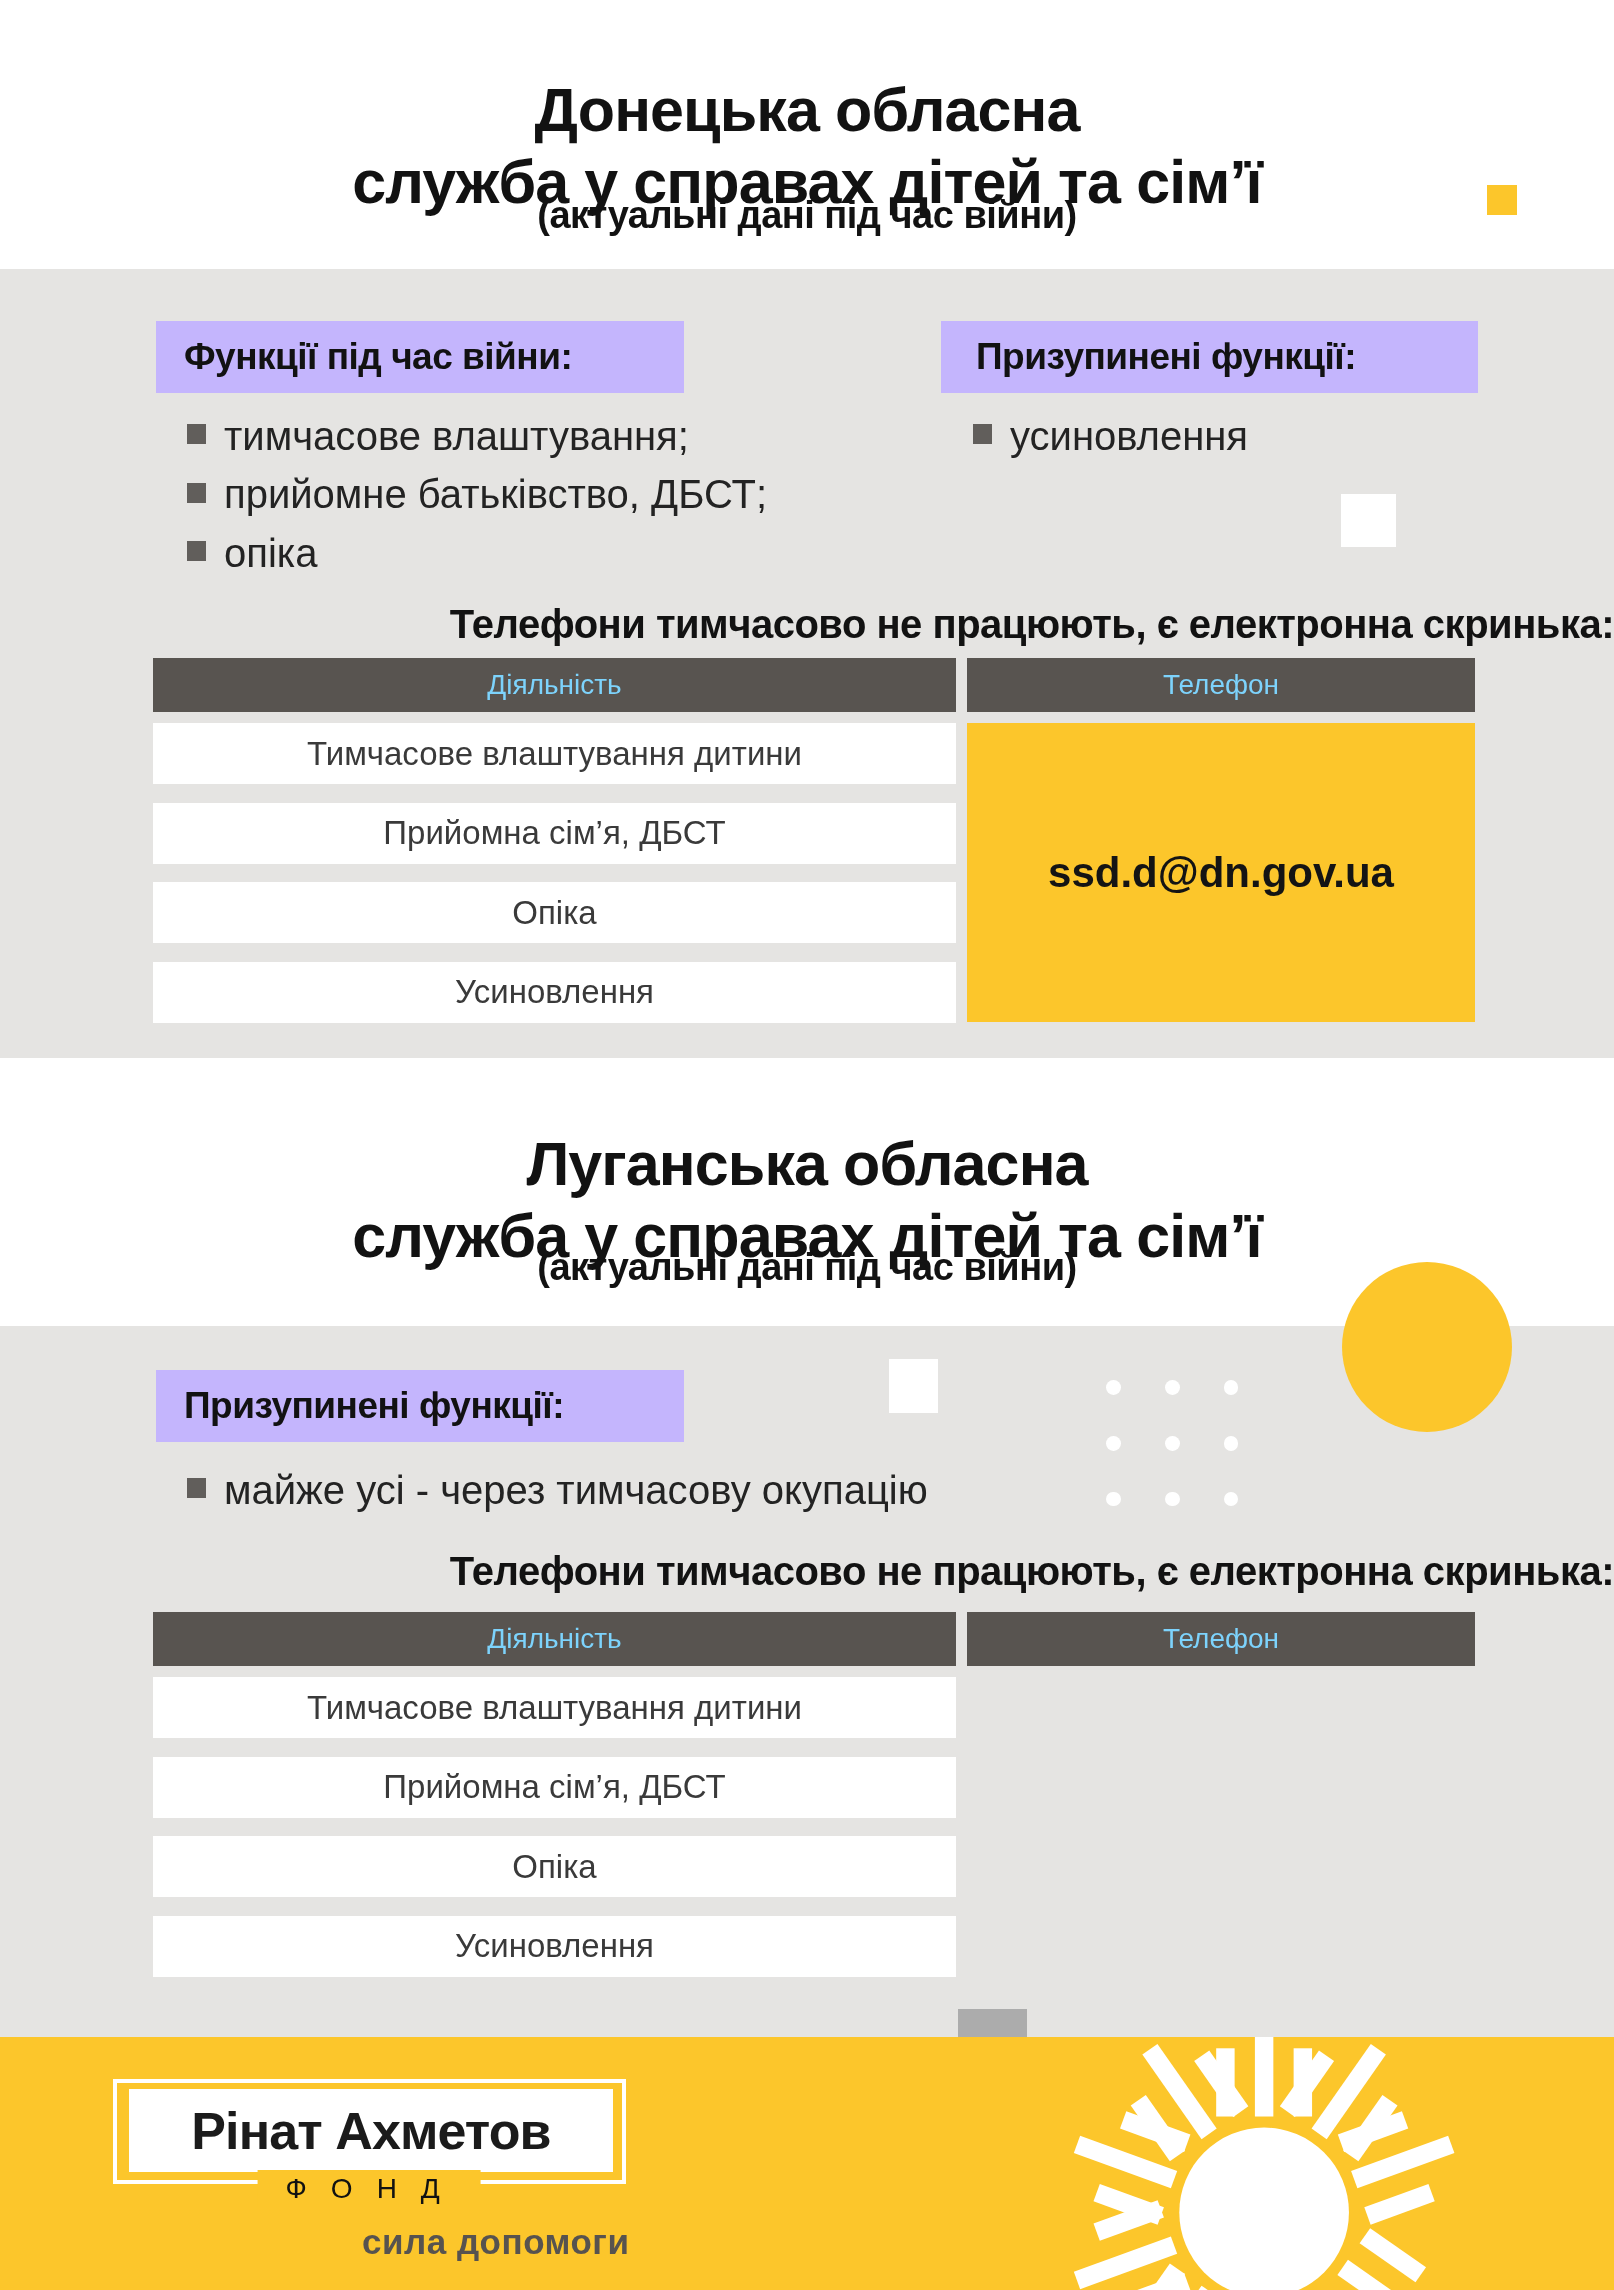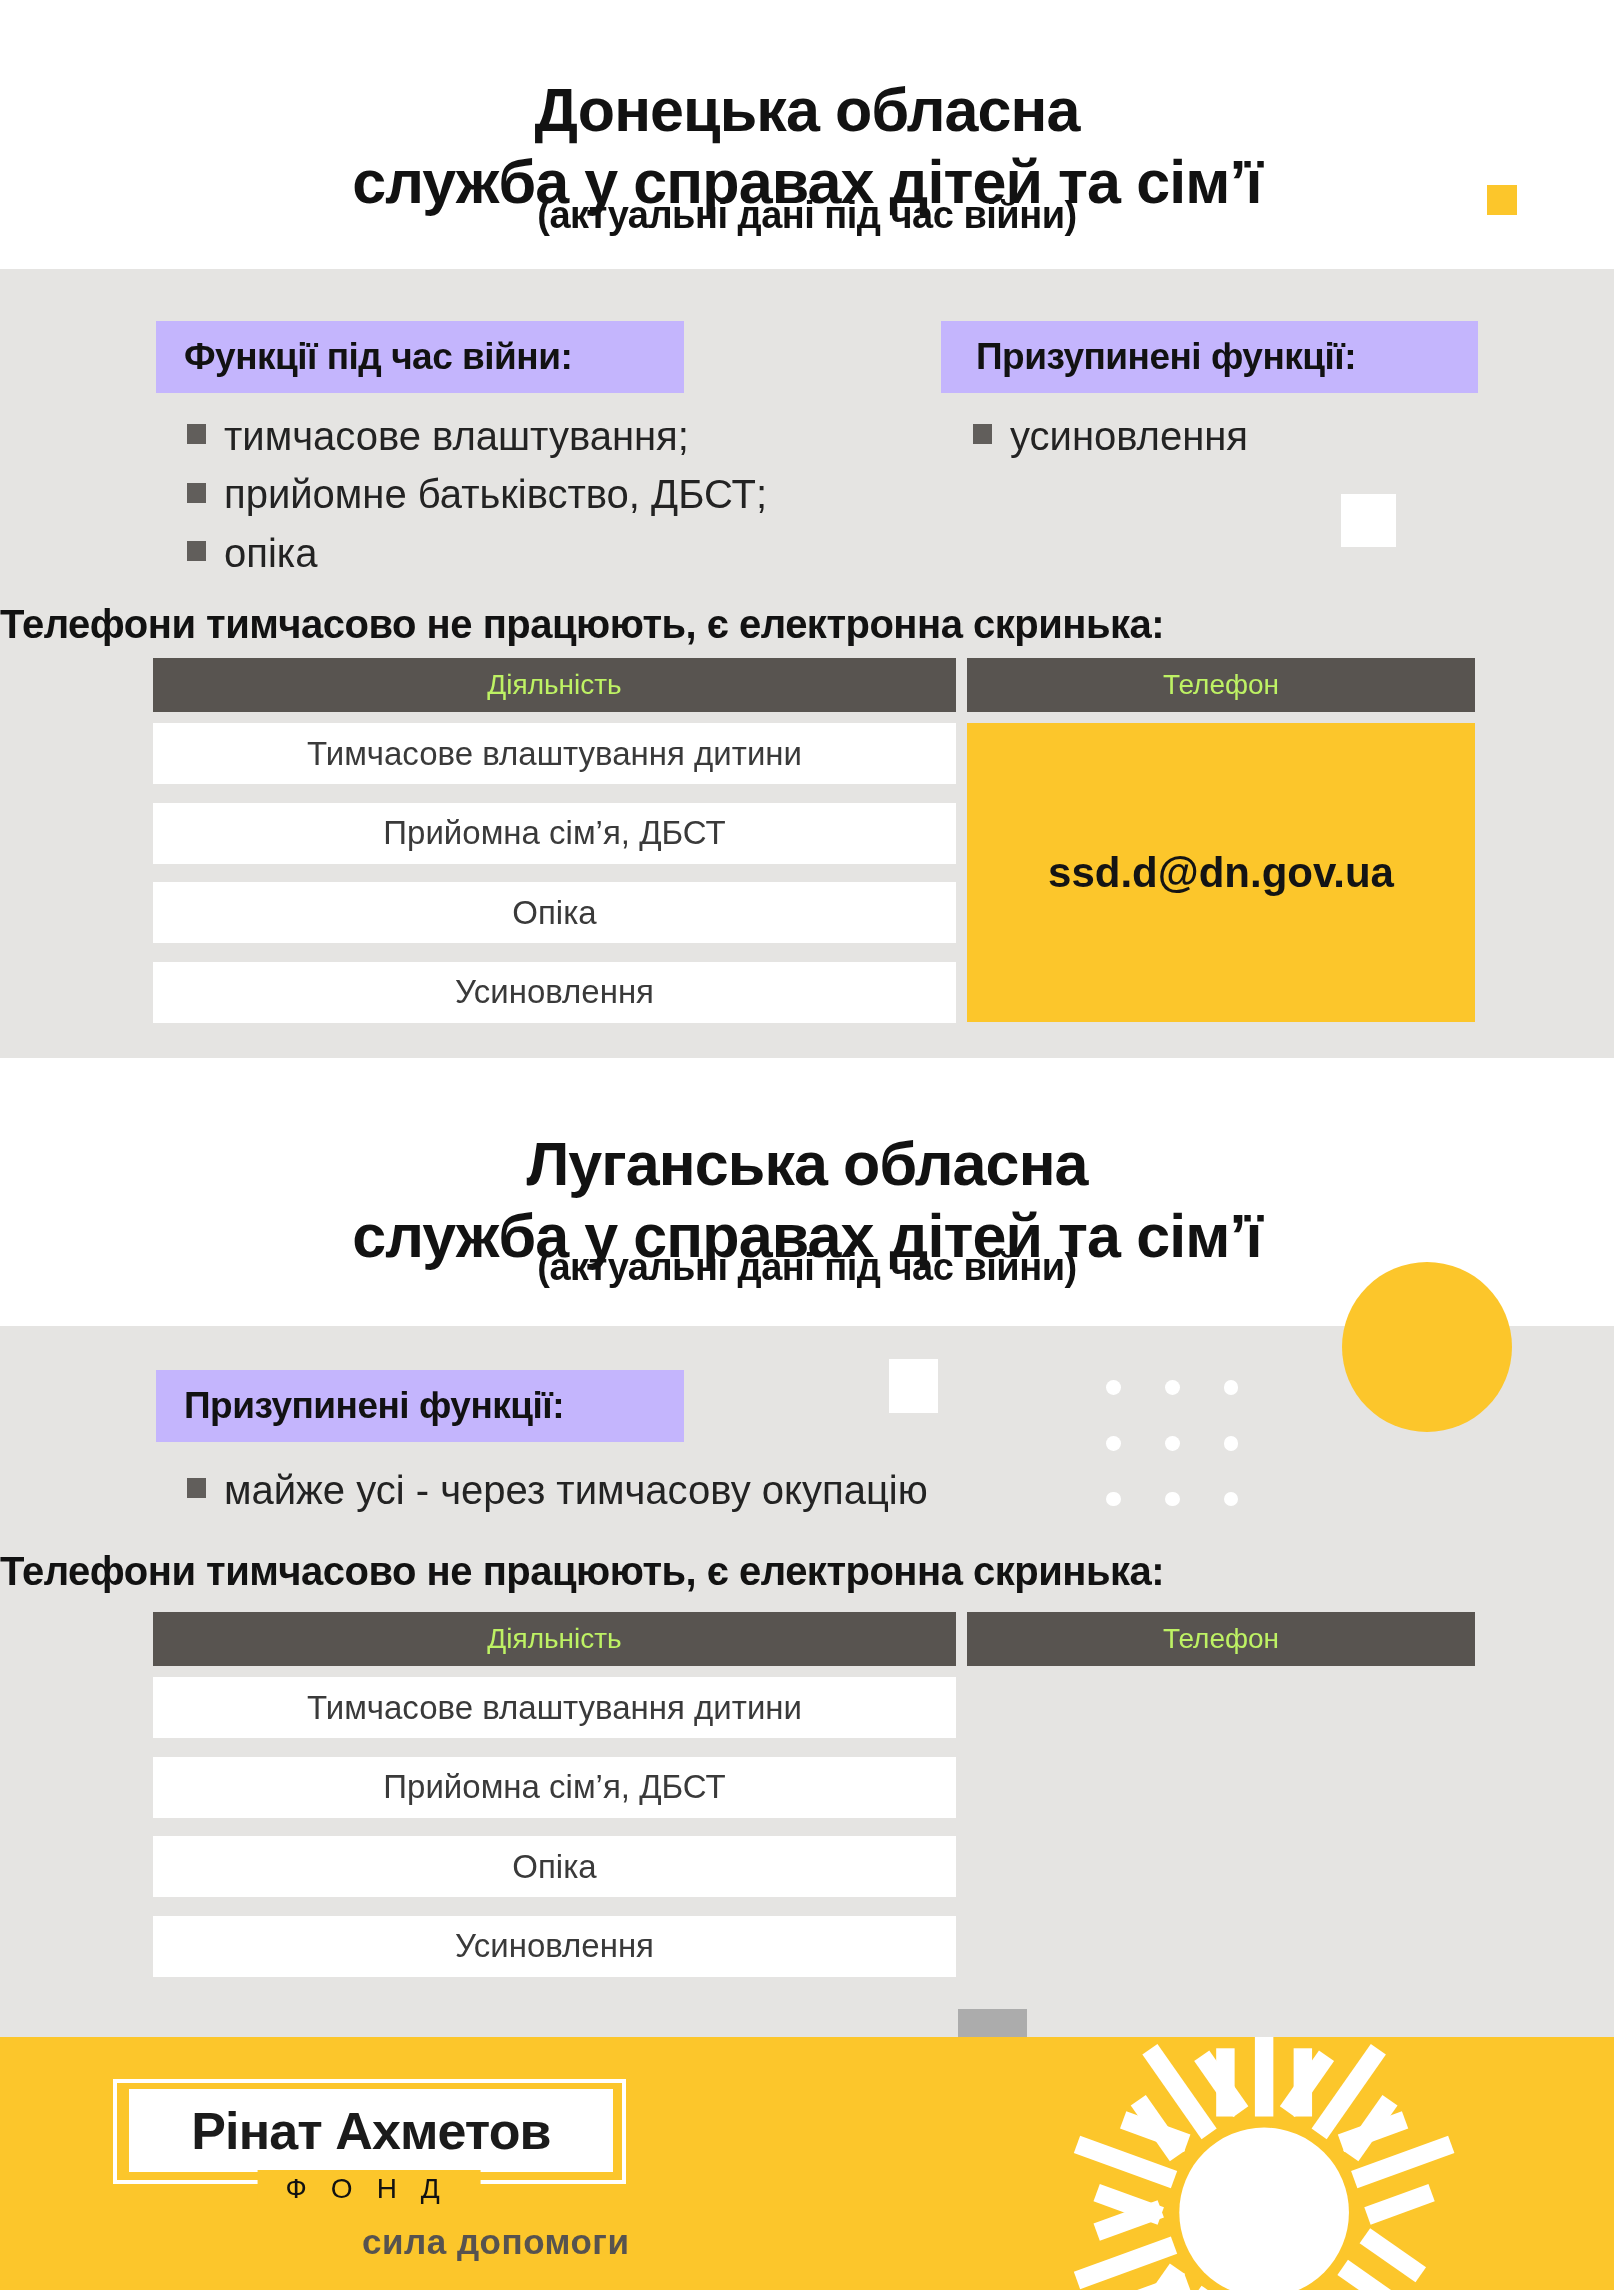--- a/index.html
+++ b/index.html
@@ -45,33 +45,33 @@
   .blist{position:absolute;}
   .l1{left:187px;top:417px;}
   .l2{left:973px;top:417px;}
   .l3{left:187px;top:1471px;}
   .bitem{display:flex;align-items:flex-start;margin-bottom:19.4px;}
   .bullet{width:18.5px;height:20px;background:#615e5b;margin-right:18.5px;margin-top:7.4px;flex:none;}
   .btext{font-size:40px;line-height:39px;color:#232323;}
 
   
   .intro{
-    position:absolute;left:0;width:1614px;text-align:left;
+    position:absolute;left:0;width:1614px;text-align:right;
     font-size:40px;font-weight:700;color:#121212;letter-spacing:-0.5px;
   }
   .i1{top:602px;}
   .i2{top:1549px;}
 
   
   .ctable{position:absolute;left:153px;width:1322px;}
   .tb1{top:658px;}
   .tb2{top:1612px;}
   .thead{display:flex;}
   .th{
-    height:54px;background:#585450;color:#bef264;font-size:28px;
+    height:54px;background:#585450;color:#7dd3fc;font-size:28px;
     display:flex;align-items:center;justify-content:center;
   }
   .th1{width:803px;margin-right:11px;}
   .th2{width:508px;}
   .tbody{position:relative;margin-top:11px;}
   .trow{
     width:803px;height:61px;background:#ffffff;margin-bottom:18.5px;
     display:flex;align-items:center;justify-content:center;
     font-size:33px;color:#3a3a3a;
   }

